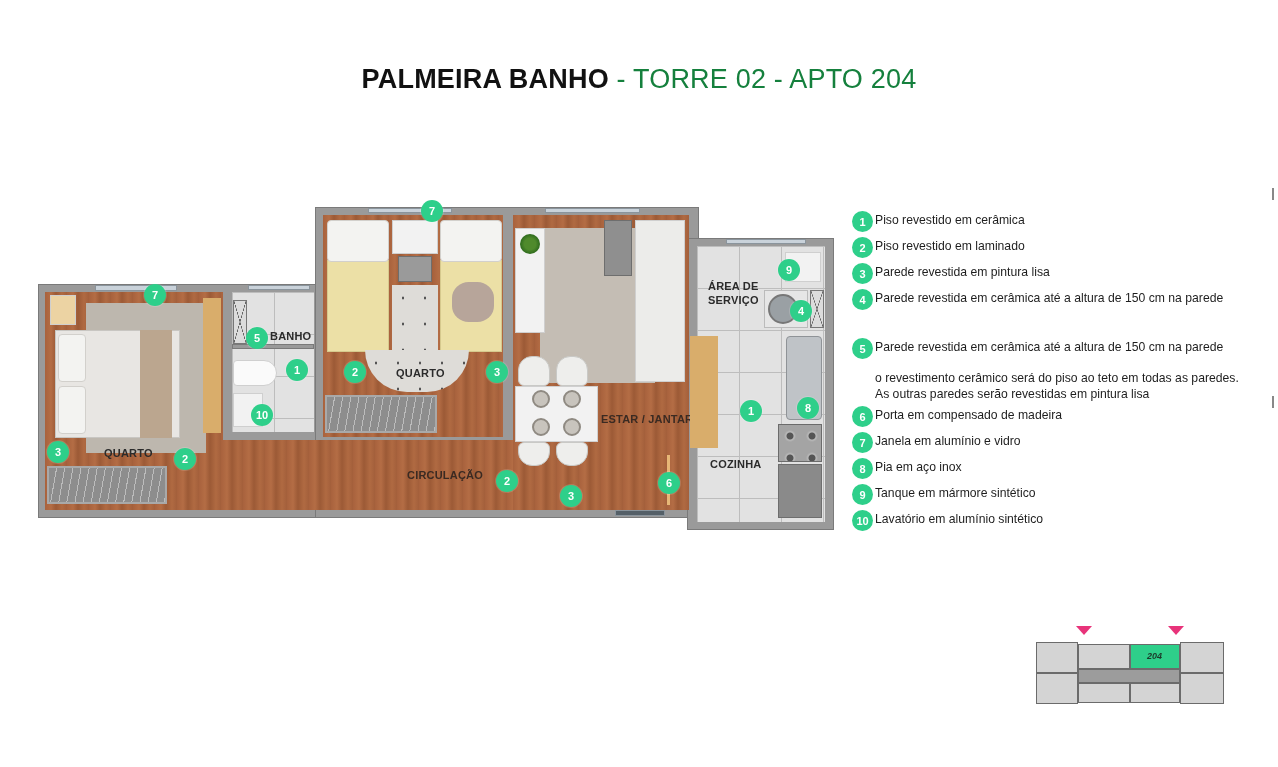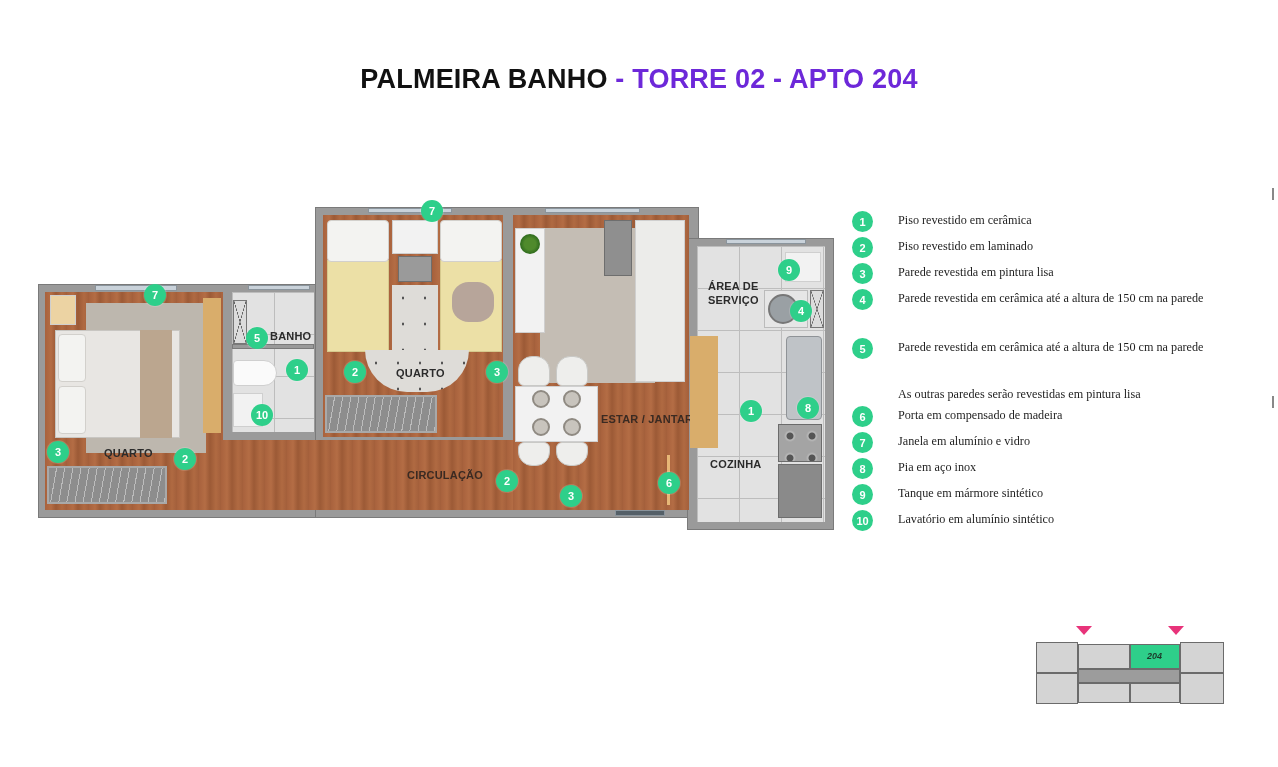--- a/index.html
+++ b/index.html
@@ -5,21 +5,21 @@
   * { box-sizing: border-box; margin: 0; padding: 0; }
   body {
     width: 1278px; height: 767px; background: #ffffff; position: relative;
     overflow: hidden; font-family: "Liberation Sans", "DejaVu Sans", sans-serif; color: #1a1a1a;
   }
   .title {
     position: absolute; top: 64px; left: 0; width: 1278px; text-align: center;
     font-size: 27px; letter-spacing: 0.2px; color: #111;
   }
   .title .bold { font-weight: 700; }
-  .title .light { font-weight: 700; color: #6d28d9; margin-top: 32px; }
+  .title .light { font-weight: 400; color: #15803d; margin-top: 32px; }
 
   .edge-tick { position: absolute; right: 4px; width: 2px; height: 12px; background: #888; }
 
   
   .plan { position: absolute; left: 0; top: 0; width: 1278px; height: 767px; }
   .wall { position: absolute; background: #9a9a9a; border: 1px solid #7a7a7a; }
   .floor-wood {
     position: absolute;
     background: repeating-linear-gradient(90deg, #a8623d 0px, #b46d45 6px, #9c5a36 11px, #b06a42 17px, #a35f3b 22px);
   }
@@ -63,21 +63,21 @@
     box-shadow: 0 0 0 1px rgba(255,255,255,0.15);
   }
 
   
   .legend { position: absolute; left: 852px; top: 213px; width: 420px; }
   .legend-item { position: absolute; left: 0; display: flex; align-items: flex-start; }
   .legend-badge {
     flex: 0 0 auto; width: 21px; height: 21px; border-radius: 50%; background: #2ecf8a; color: #fff;
     font-size: 11px; font-weight: 700; display: flex; align-items: center; justify-content: center; margin-top: -2px;
   }
-  .legend-text { margin-left: 25px; font-size: 12.2px; line-height: 15.5px; color: #1e1e1e; white-space: nowrap; font-family: Liberation Serif, serif; }
+  .legend-text { margin-left: 2px; font-size: 12.2px; line-height: 15.5px; color: #1e1e1e; white-space: nowrap; }
 
   
   .keyplan { position: absolute; left: 1036px; top: 624px; width: 190px; height: 80px; font-style: italic; }
   .kp-tri { position: absolute; width: 0; height: 0; border-left: 8px solid transparent; border-right: 8px solid transparent; border-top: 9px solid #e8337a; }
   .kp-unit { position: absolute; background: #d4d4d4; border: 1px solid #6b6b6b; }
   .kp-corridor { position: absolute; background: #9c9c9c; border: 1px solid #6b6b6b; }
   .kp-unit.active { background: #2ecf8a; }
   .kp-label { position: absolute; font-size: 9px; font-weight: 700; color: #1c3a2a; }
 </style>
 </head>
@@ -203,21 +203,21 @@
     <div class="legend-text">
       <span>Parede revestida em cerâmica até a altura de 150 cm na parede</span><br>
       <br>
     </div>
   </div>
   <div class="legend-item" style="top:127px;">
     <span class="legend-badge">5</span>
     <div class="legend-text">
       <span>Parede revestida em cerâmica até a altura de 150 cm na parede</span><br>
       <br>
-      <br>
+      <span>o revestimento cerâmico será do piso ao teto em todas as paredes.</span><br>
       <span>As outras paredes serão revestidas em pintura lisa</span>
     </div>
   </div>
   <div class="legend-item" style="top:195px;">
     <span class="legend-badge">6</span>
     <div class="legend-text"><span>Porta em compensado de madeira</span></div>
   </div>
   <div class="legend-item" style="top:221px;">
     <span class="legend-badge">7</span>
     <div class="legend-text"><span>Janela em alumínio e vidro</span></div>

